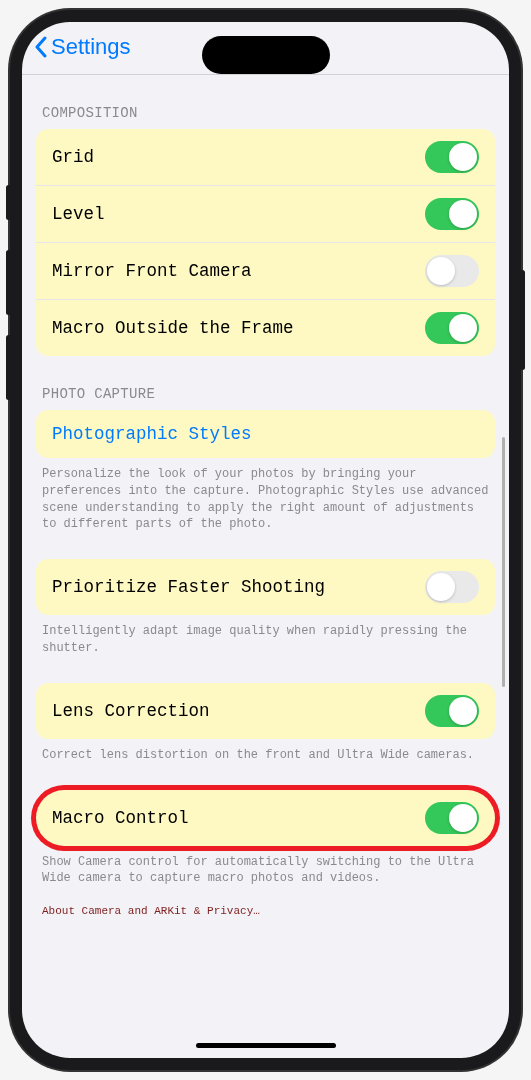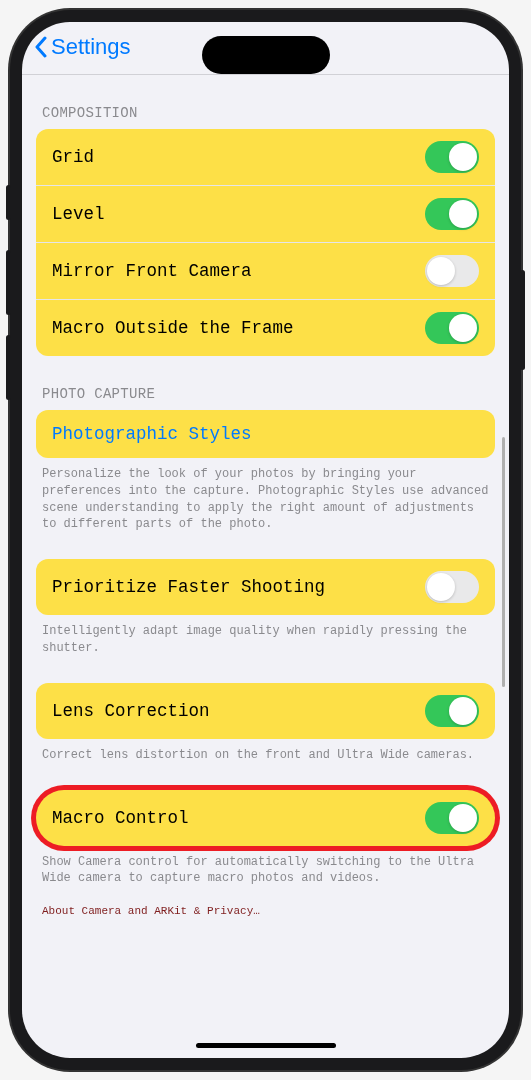--- a/index.html
+++ b/index.html
@@ -141,21 +141,21 @@
       letter-spacing: 0.3px;
       padding: 30px 20px 8px 20px;
     }
     .section-caption {
       font-size: 12px;
       color: #8a8a8e;
       padding: 8px 20px 0 20px;
       line-height: 1.4;
     }
     .list {
-      background: #fde047;
+      background: #fef9c3;
       border-radius: 12px;
       margin: 0 14px;
       overflow: hidden;
     }
     .list.highlighted {
       box-shadow: 0 0 0 5px #ed1c24;
       border-radius: 28px;
     }
     .list.spacer-top { margin-top: 26px; }
     .row {

